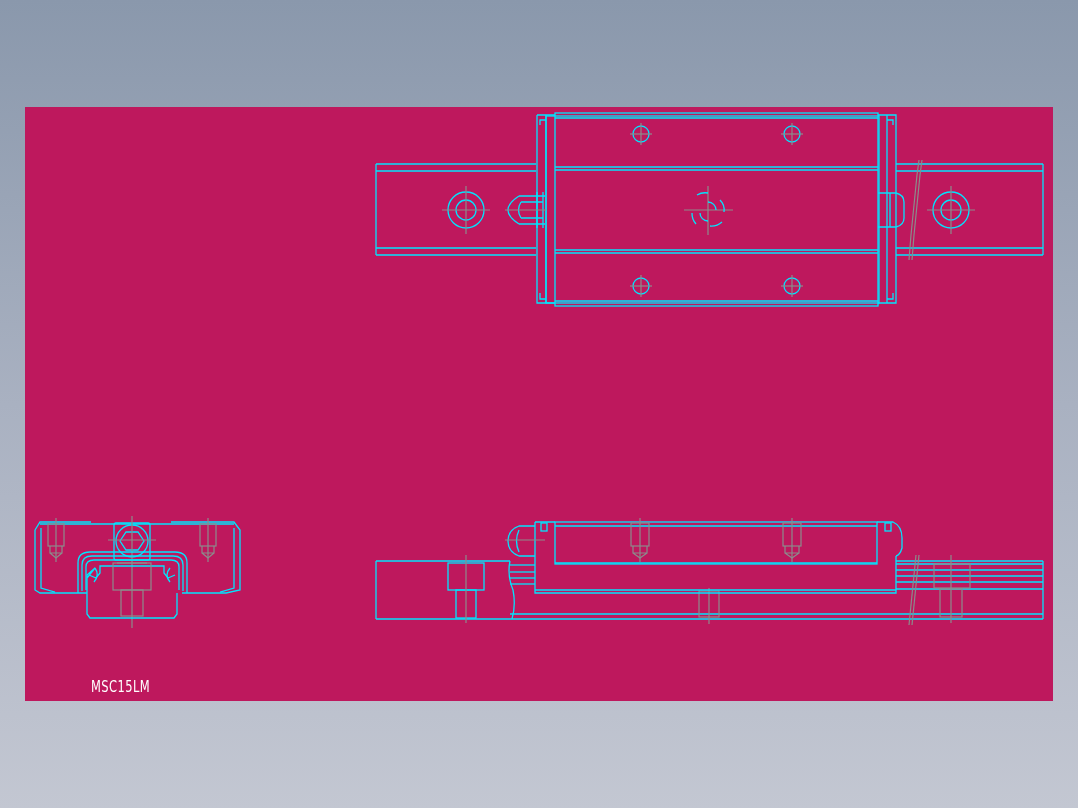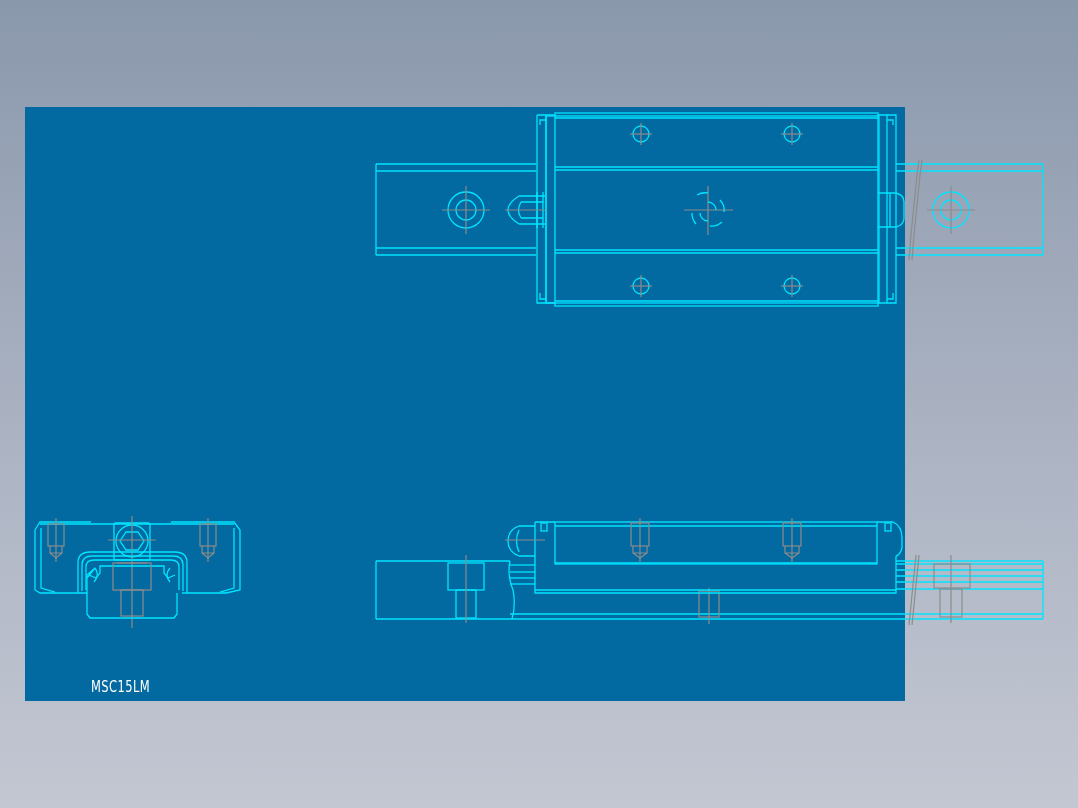--- a/index.html
+++ b/index.html
@@ -3,22 +3,22 @@
 <meta charset="utf-8">
 <style>
   html, body { margin:0; padding:0; }
   body {
     width:1078px; height:808px; overflow:hidden;
     background: linear-gradient(to bottom, #8a98ac 0%, #a9b1c1 50%, #c3c7d2 100%);
     font-family: "Liberation Sans", sans-serif;
     position:relative;
   }
   #canvas {
-    position:absolute; left:25px; top:107px; width:880px; height:594px;
-    background:#0369a1;
+    position:absolute; left:25px; top:107px; width:1028px; height:594px;
+    background:#be185d;
   }
   #drawing { position:absolute; left:0; top:0; }
   .c { stroke:#00e5ff; fill:none; stroke-width:1.3; }
   .g { stroke:#8c8c8c; fill:none; stroke-width:1.2; }
   #label {
     position:absolute; left:66px; top:571px;
     color:#ffffff; font-size:15px; letter-spacing:0.5px;
     font-family: "DejaVu Sans Condensed","DejaVu Sans", sans-serif;
     transform: scaleX(0.85); transform-origin:left top;
   }

